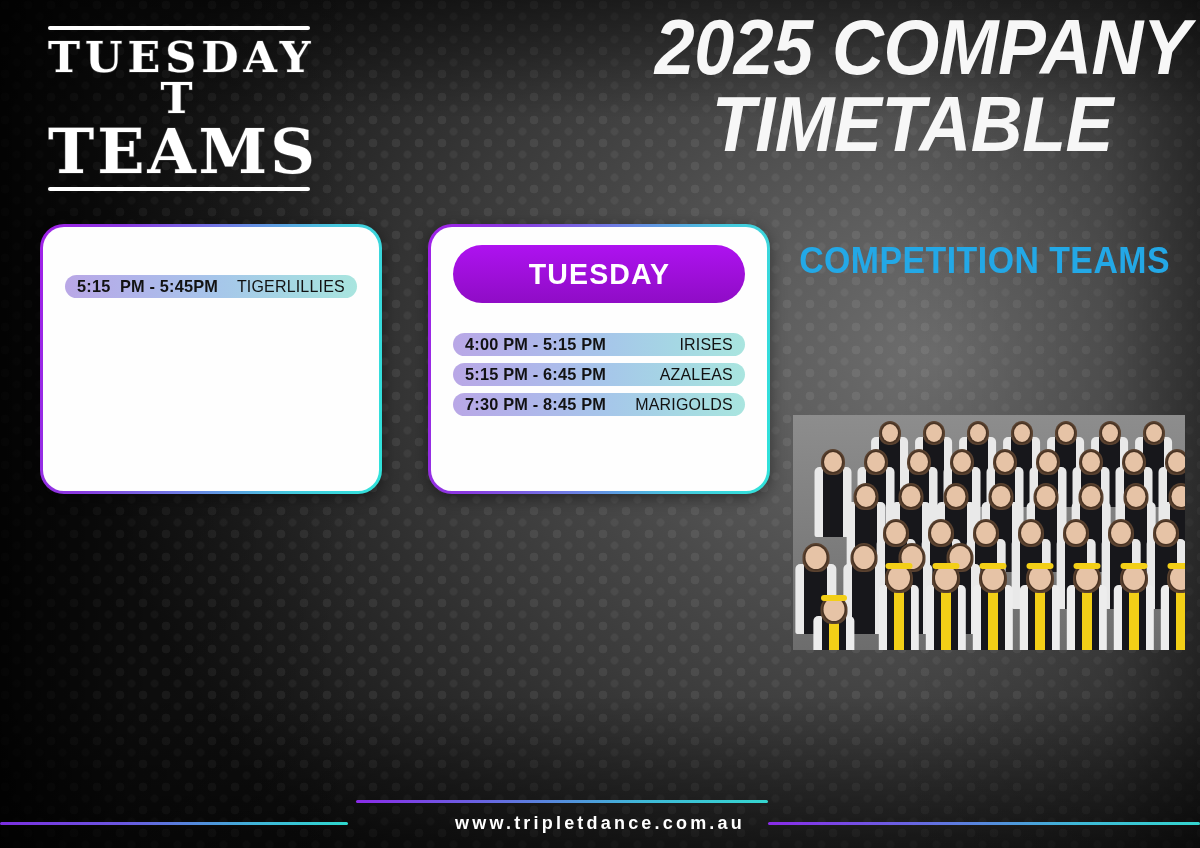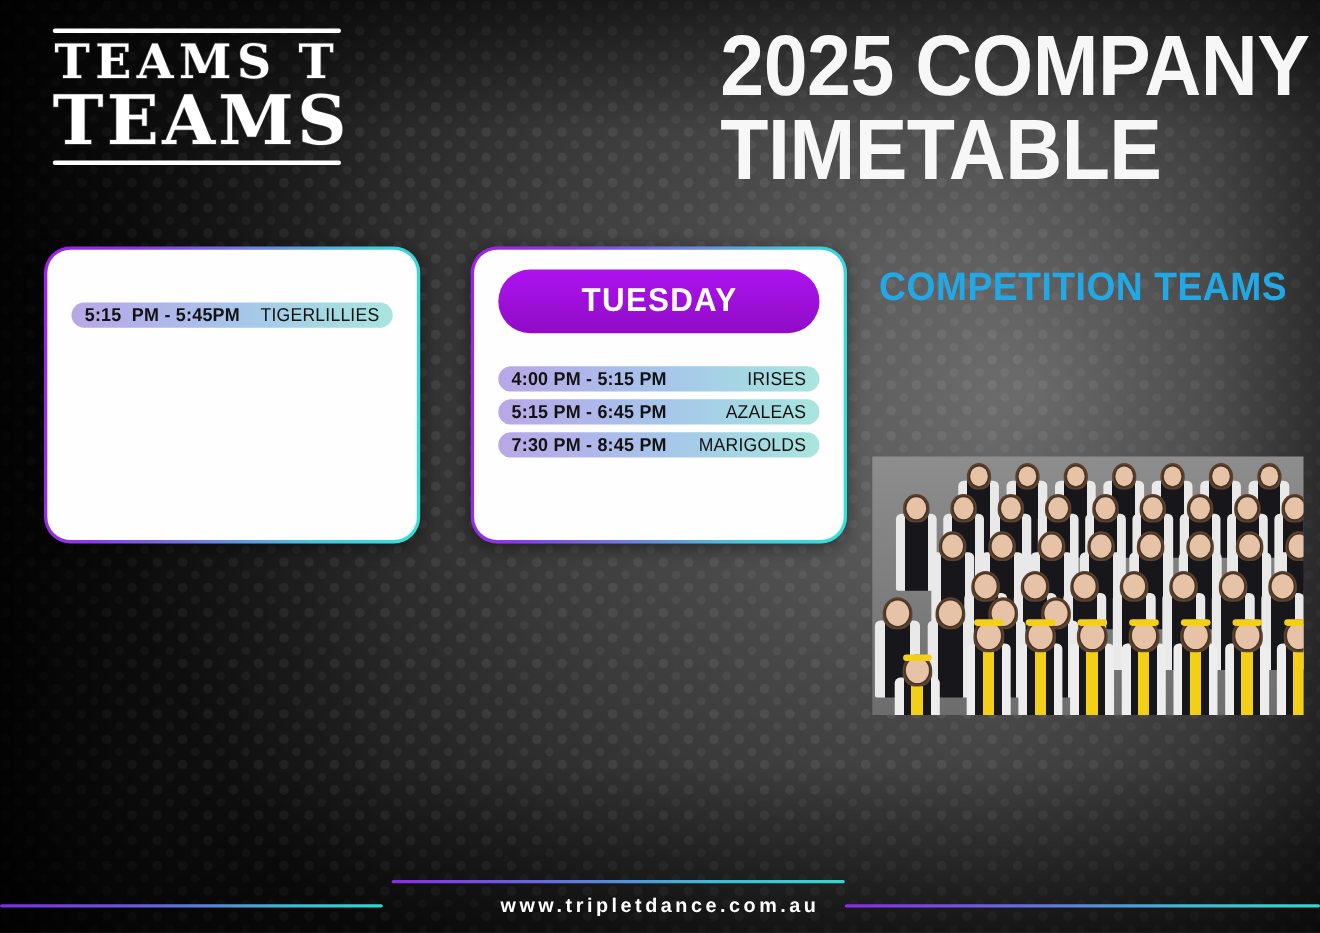--- a/index.html
+++ b/index.html
@@ -62,22 +62,22 @@
     line-height:0.96;
     -webkit-text-stroke:1.2px #3c3c3c;
     paint-order:stroke fill;
     text-shadow:0 0 0 #000;
   }
   .logo-line.l1 { font-size:43px; letter-spacing:5px; }
   .logo-line.l2 { font-size:62px; letter-spacing:3px; margin-top:2px; }
 
   
   .title-wrap {
-    position:absolute; right:30px; top:22px;
-    width:560px; text-align:left;
+    position:absolute; right:30px; top:10px;
+    width:560px; text-align:center;font-style:italic;
   }
   .title-l1, .title-l2 {
     font-family:"Liberation Sans Narrow","Liberation Sans", sans-serif;
     font-weight:bold;
     color:#f7f7f7;
     font-size:78px;
     line-height:0.96;
     letter-spacing:-0.5px;
     transform:scaleX(0.92);
     transform-origin:right center;
@@ -216,21 +216,21 @@
 
 <div id="poster">
 
   <div class="bg-base"></div>
   <div class="bg-dots"></div>
   <div class="bg-dots-2"></div>
   <div class="bg-vignette"></div>
 
   <div class="logo">
     <div class="logo-rule top"></div>
-    <div class="logo-line l1">TEAMS T</div>
+    <div class="logo-line l1">TUESDAY T</div>
     <div class="logo-line l2">TEAMS</div>
     <div class="logo-rule bot"></div>
   </div>
 
   <div class="title-wrap">
     <div class="title-l1">2025 COMPANY</div>
     <div class="title-l2">TIMETABLE</div>
   </div>
   <div class="subtitle">COMPETITION TEAMS</div>
 

